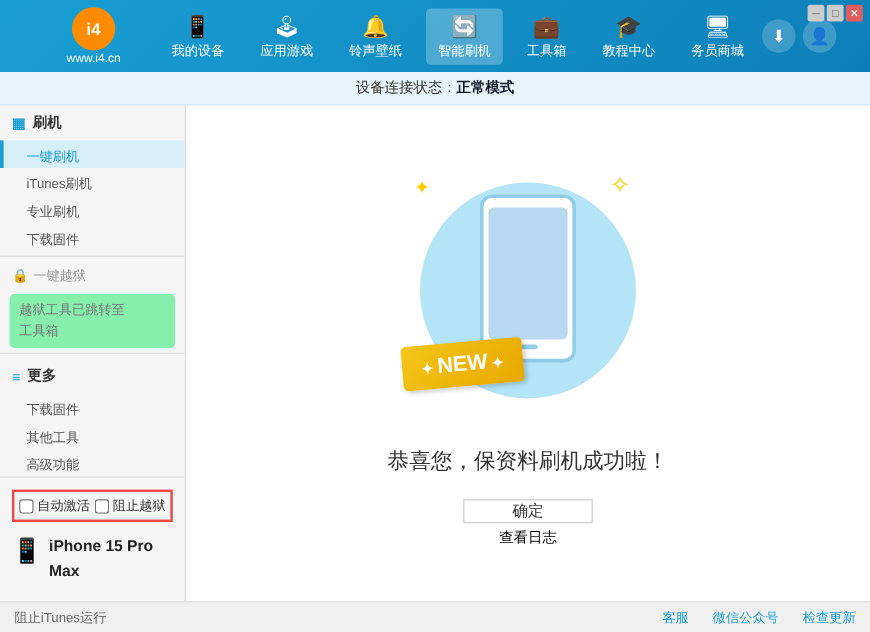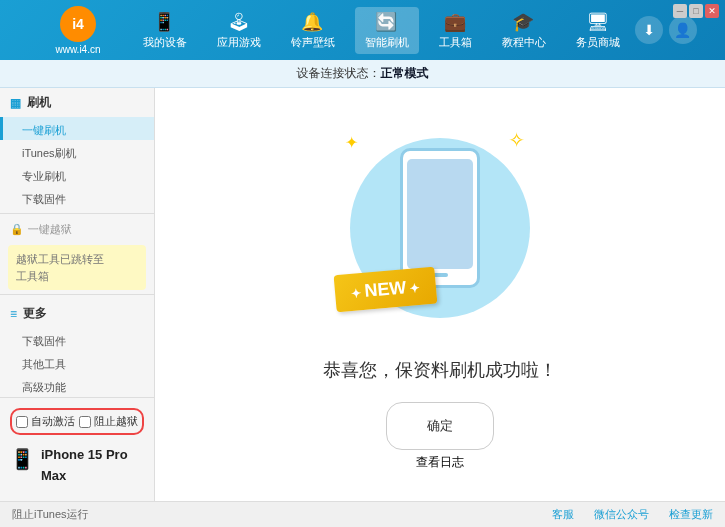--- a/index.html
+++ b/index.html
@@ -85,39 +85,39 @@
       padding-left: 19px;
     }
     .sidebar-divider { height: 1px; background: #ddd; margin: 4px 0; }
     .sidebar-disabled {
       padding: 4px 10px;
       font-size: 11px; color: #999;
       display: flex; align-items: center; gap: 4px;
     }
     .sidebar-info-box {
       margin: 4px 8px;
-      background: #fef9c3;
+      background: #86efac;
       border-radius: 4px;
       padding: 6px 8px;
       font-size: 11px; color: #777;
       line-height: 1.5;
     }
 
     
     .sidebar-bottom {
       border-top: 1px solid #ddd;
       padding: 6px 8px;
     }
     .auto-options {
       display: flex; align-items: center; gap: 4px;
       padding: 4px 0;
       border: 2px solid #e44;
       margin: 4px 2px;
       padding: 4px 4px;
-      border-radius: 10px;
+      border-radius: 0;
     }
     .checkbox-label {
       display: flex; align-items: center; gap: 3px;
       font-size: 11px; color: #333; cursor: pointer;
     }
     .checkbox-label input { width: 12px; height: 12px; }
     .device-info {
       display: flex; align-items: flex-start; gap: 6px;
       padding: 6px 2px;
     }
@@ -214,22 +214,22 @@
 
     .success-text {
       font-size: 18px; color: #333;
       margin-bottom: 20px;
       font-weight: normal;
     }
     .confirm-btn {
       background: white;
       border: 1px solid #ccc;
       color: #333;
-      padding: 14px 40px;
-      border-radius: 16px;
+      padding: 0 40px;
+      border-radius: 0;
       cursor: pointer;
       font-size: 13px;
       margin-bottom: 4px;
     }
     .view-log-link {
       color: #000000;
       font-size: 12px;
       cursor: pointer;
       text-decoration: none;
     }

